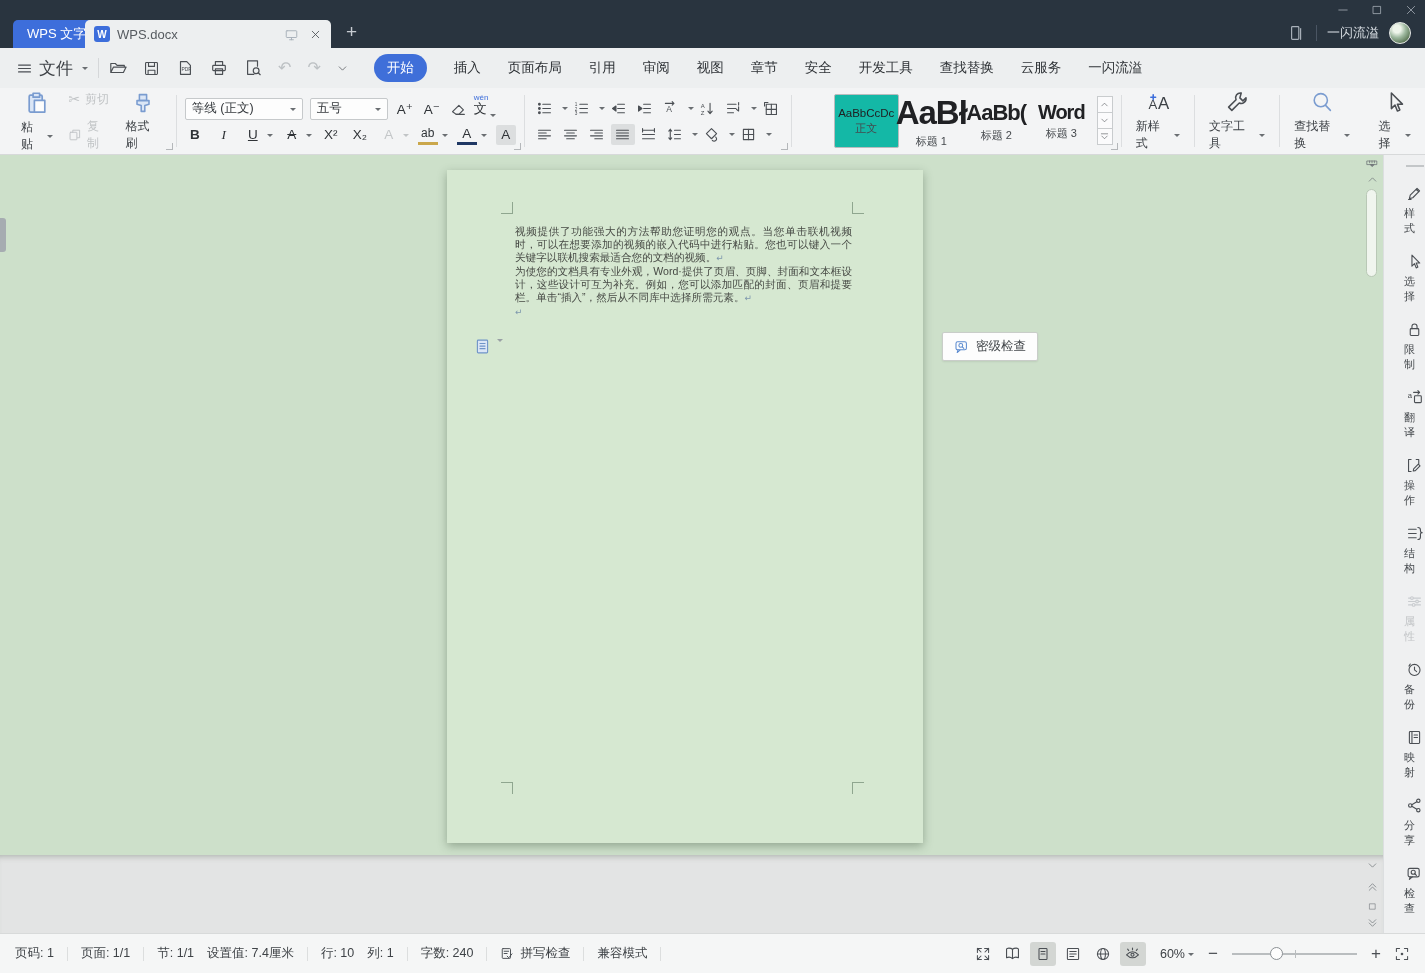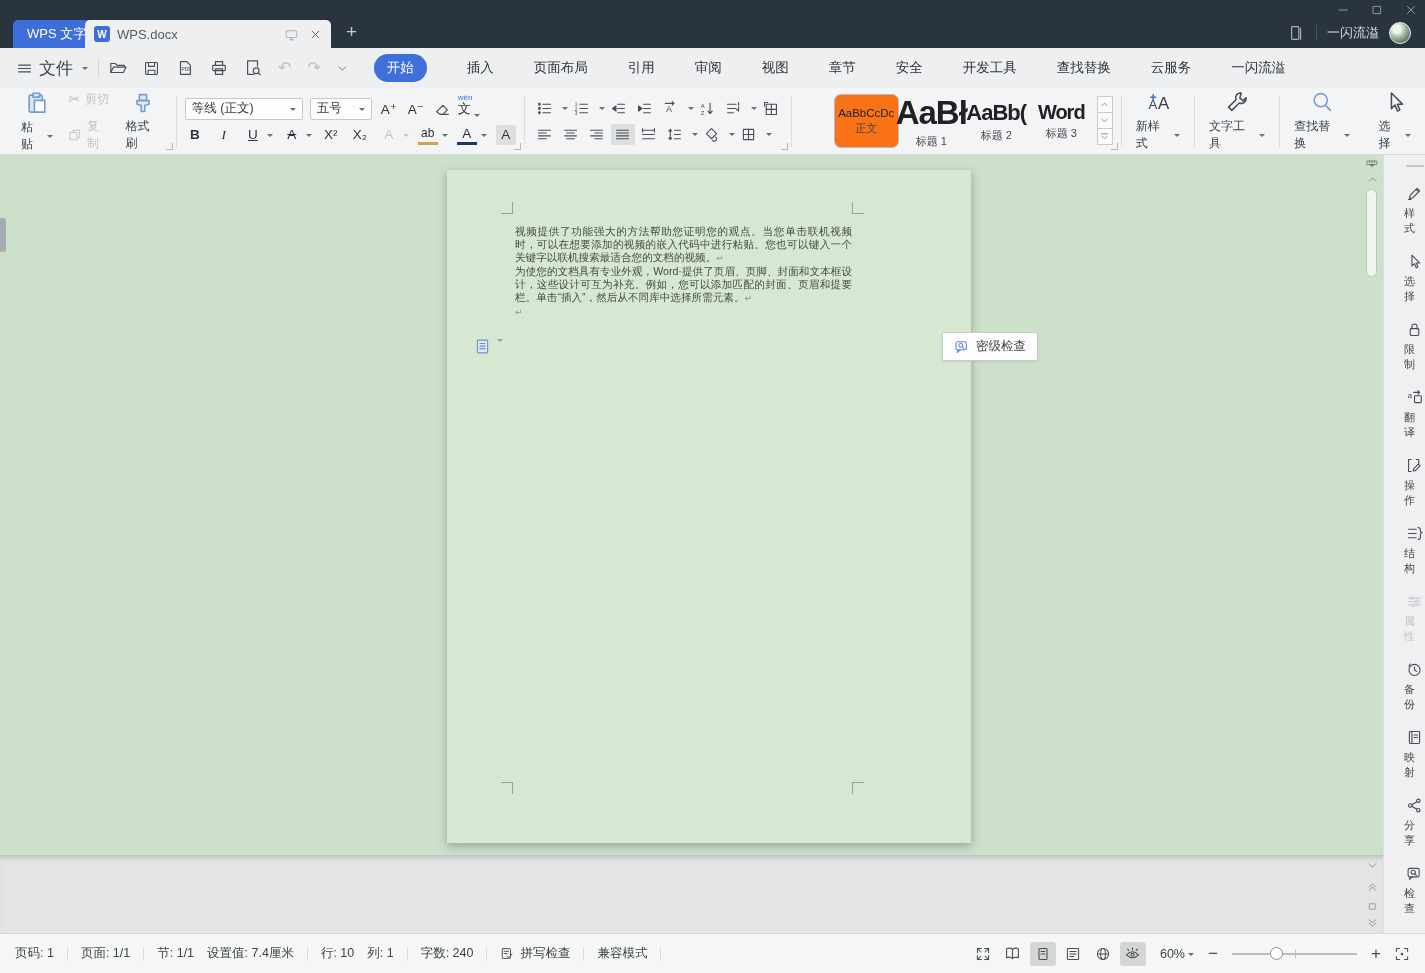--- a/index.html
+++ b/index.html
@@ -28,21 +28,21 @@
   .avatar { width:22px; height:22px; border-radius:50%; background:radial-gradient(circle at 35% 30%, #eef4ea 0 20%, #9fb9a0 45%, #55704f 80%); border:1px solid #e8ebe8; }
 
   
   .menubar { position:absolute; left:0; top:48px; width:1425px; height:40px; background:#edeff0; display:flex; align-items:center; }
   .mb-left { display:flex; align-items:center; gap:6px; padding-left:16px; }
   .mb-file { font-size:17px; color:#3e4247; }
   .vsep { width:1px; height:20px; background:#d5d7d9; margin:0 10px; }
   .quickbar { display:flex; align-items:center; gap:16px; }
   .glyphbtn { font-size:16px; color:#4b4f54; line-height:1; }
   .glyphbtn.dis { color:#bcc0c3; }
-  .menutabs { display:flex; align-items:center; gap:40px; margin-left:26px; font-size:13.5px; color:#2e3236; }
+  .menutabs { display:flex; align-items:center; gap:27px; margin-left:26px; font-size:13.5px; color:#2e3236; }
   .menutabs .pill { background:#3f6fd9; color:#fff; border-radius:14px; padding:5px 13px; }
   .mb-right { position:absolute; right:14px; top:48px; height:40px; display:flex; align-items:center; gap:17px; }
   .findcmd { display:flex; align-items:center; gap:5px; font-size:13px; color:#494d52; }
 
   
   .ribbon { position:absolute; left:0; top:88px; width:1425px; height:67px; background:#f3f4f5; border-bottom:1px solid #d7d9da; display:flex; align-items:stretch; }
   .rgroup { position:relative; display:flex; align-items:center; padding:5px 8px; }
   .rgroup.cm::after { content:""; position:absolute; right:3px; bottom:4px; width:6px; height:6px; border-right:1px solid #b4b7ba; border-bottom:1px solid #b4b7ba; }
   .rdiv { width:1px; background:#dcdee0; margin:7px 0; }
   .bigbtn { display:flex; flex-direction:column; align-items:center; justify-content:center; gap:3px; padding:2px 7px; font-size:12px; color:#3c4045; }
@@ -54,29 +54,29 @@
   .combo .crt { margin-left:auto; }
   .fbtn { min-width:20px; height:20px; display:flex; align-items:center; justify-content:center; font-size:13.5px; color:#2f3337; }
   .fbtn.pressed { background:#dcdedf; border-radius:2px; }
   .pbtn { width:24px; height:21px; display:flex; align-items:center; justify-content:center; }
   .pbtn.pressed { background:#dcdedf; border-radius:2px; }
   .phonetic { position:relative; display:flex; align-items:flex-end; }
   .phonetic .py { position:absolute; top:-7px; left:0; font-size:8px; color:#3d6edb; }
   .phonetic .han { font-size:13px; color:#2f3337; }
   .stylegal { display:flex; align-items:center; gap:0; }
   .stylebox { width:65px; height:54px; display:flex; flex-direction:column; align-items:center; justify-content:center; gap:2px; color:#202124; border:1px solid transparent; }
-  .stylebox.sel { background:#f97316; border-color:#b9bcbe; border-radius:7px;margin-left:34px; }
+  .stylebox.sel { background:#14b8a6; border-color:#b9bcbe; border-radius:2px;margin-left:34px; }
   .stylebox .nm { font-size:11px; color:#45494d; }
   .galscroll { display:flex; flex-direction:column; margin-left:3px; }
   .galscroll .gb { width:16px; height:17px; border:1px solid #c9ccce; background:#fbfbfc; display:flex; align-items:center; justify-content:center; margin-top:-1px; }
   .toolbig { display:flex; flex-direction:column; align-items:center; gap:4px; padding:2px 14px; font-size:12px; color:#3c4045; }
 
   
   .workspace { position:absolute; left:0; top:155px; width:1383px; height:700px; background:#cde0ca; }
-  .page { position:absolute; left:447px; top:15px; width:524px; height:673px; background:#d6e8d1; box-shadow:0 3px 9px rgba(50,70,50,.38); }
+  .page { position:absolute; left:447px; top:15px; width:476px; height:673px; background:#d6e8d1; box-shadow:0 3px 9px rgba(50,70,50,.38); }
   .cmark { position:absolute; width:12px; height:12px; border-color:#8fa68f; }
   .cm-tl { left:54px; top:32px; border-right:1px solid #8fa68f; border-bottom:1px solid #8fa68f; border-left:none; border-top:none; }
   .cm-tr { left:405px; top:32px; border-left:1px solid #8fa68f; border-bottom:1px solid #8fa68f; }
   .cm-bl { left:54px; top:612px; border-right:1px solid #8fa68f; border-top:1px solid #8fa68f; }
   .cm-br { left:405px; top:612px; border-left:1px solid #8fa68f; border-top:1px solid #8fa68f; }
   .textblock { position:absolute; left:68px; top:55px; width:337px; font-size:10.6px; line-height:13px; color:#474a45; text-align:justify; }
   .para { margin:0; }
   .pil { color:#7d97ad; font-size:9px; }
   .spellerr { text-decoration:underline wavy #d4442e 1px; text-underline-offset:2px; }
   .docopt { position:absolute; left:27px; top:167px; display:flex; align-items:flex-start; gap:3px; }
@@ -273,21 +273,21 @@
     </div>
     <div class="rdiv"></div>
 
     <div class="rgroup cm">
       <div class="fontcol">
         <div class="frow">
           <div class="combo" style="width:118px">
             <span>等线 (正文)</span>
               <span class="crt"></span>
           </div>
-          <div class="combo" style="width:62px">
+          <div class="combo" style="width:78px">
             <span>五号</span>
               <span class="crt"></span>
           </div>
           <span class="fbtn" style="color:#2f3337">A⁺</span>
           <span class="fbtn">A⁻</span>
           <svg class="ic" width="18" height="18" viewBox="0 0 20 20">
               <path d="M4 13l7-7 5 5-5 5H8z"></path>
               <path d="M8 16h9"></path>
             </svg>
           <span class="phonetic">

